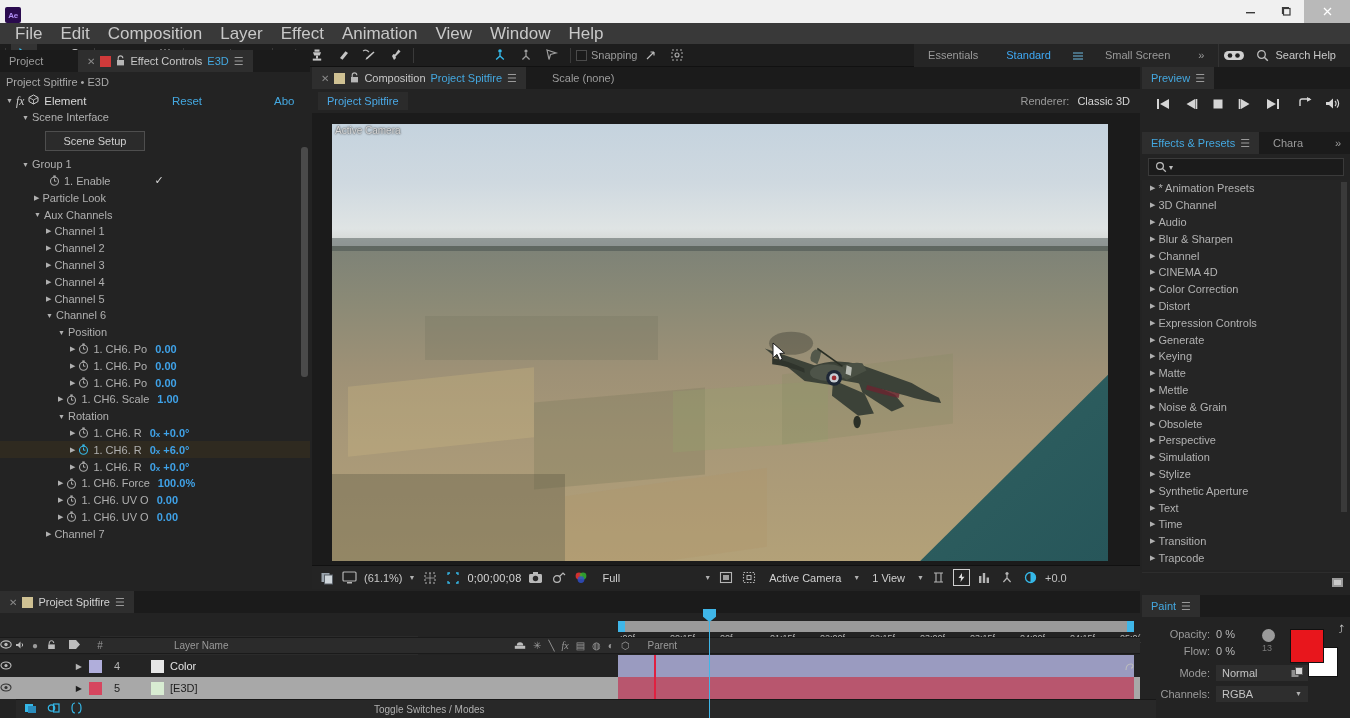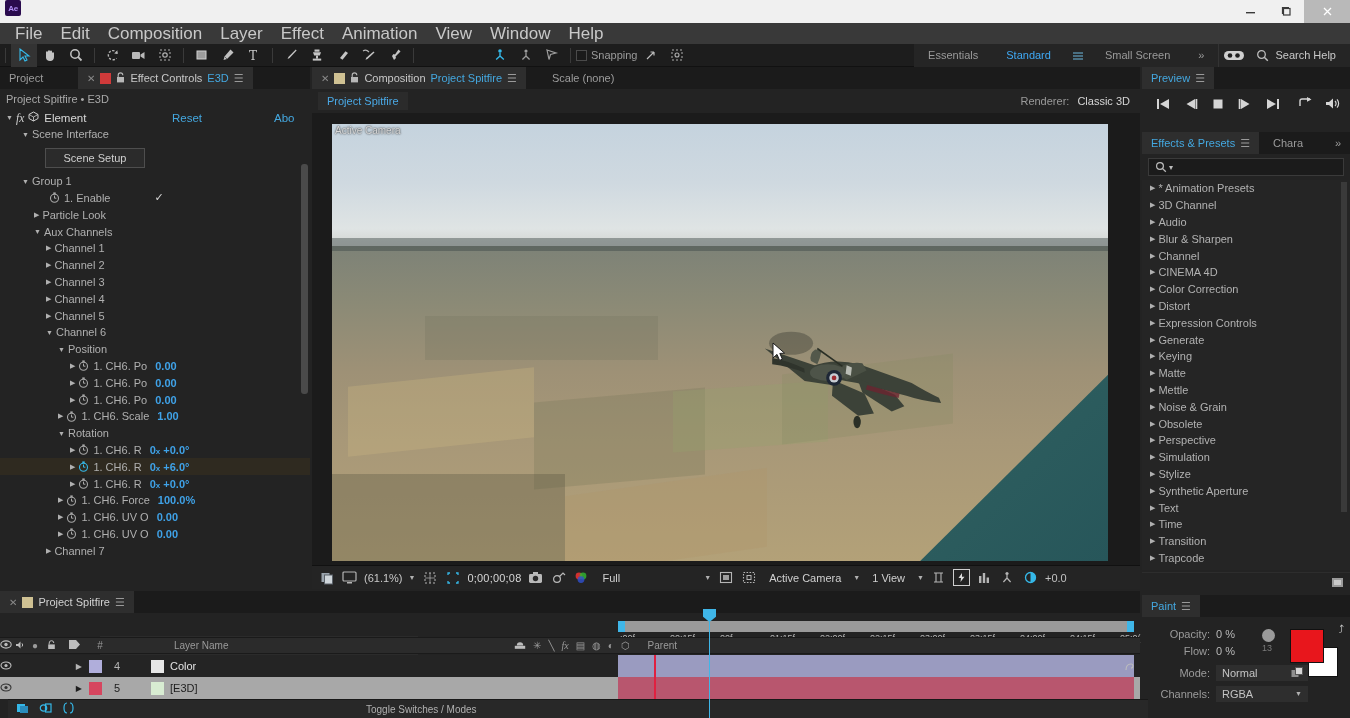--- a/index.html
+++ b/index.html
@@ -8,21 +8,21 @@
     width:1350px; height:718px; overflow:hidden;
     font-family:"Liberation Sans", sans-serif;
     font-size:11px; color:#b4b4b4;
     -webkit-font-smoothing:antialiased;
   }
   .app{ position:relative; width:1350px; height:718px; background:#232323; }
 
   
   .titlebar{
     position:absolute; left:0; top:0; width:1350px; height:23px;
-    background:#f0f0f0; display:flex; align-items:flex-start;
+    background:#f0f0f0; display:flex; align-items:flex-end;
   }
   .ae-logo{
     width:16px; height:16px; margin-left:5px; border-radius:2px;
     background:#2a0b4e; color:#b18ef5; font-size:8px; font-weight:bold;
     display:flex; align-items:center; justify-content:center; letter-spacing:-0.3px;
   }
   .title-text{
     flex:1; text-align:center; color:#1d1d1d; font-size:12px;
     white-space:nowrap; overflow:hidden;
     padding-right:90px;
@@ -65,21 +65,21 @@
   .ptab{
     display:flex; align-items:center; gap:5px; padding:0 9px;
     font-size:11px; color:#9c9c9c; background:#1b1b1b;
   }
   .ptab.active{ background:#2e2e2e; color:#c9c9c9; }
   .ptab .x{ font-size:10px; color:#8a8a8a; }
   .ptab .hamb{ font-size:11px; color:#9a9a9a; }
   .cyan{ color:#44a8e0; }
 
   
-  #effectControls{ left:0; top:67px; width:310px; height:522px; background:#232323; }
+  #effectControls{ left:0; top:50px; width:310px; height:522px; background:#232323; }
   .ec-sub{ height:20px; line-height:20px; padding-left:6px; font-size:11px; color:#a9a9a9; background:#232323; }
   .ec-body{ position:absolute; left:0; top:42px; width:310px; height:480px; overflow:hidden; background:#232323; }
   .row{ height:16.8px; display:flex; align-items:center; font-size:11px; color:#b0b0b0; white-space:nowrap; }
   .row.hl{ background:#2f2a20; }
   .tri{ font-size:7px; color:#b0b0b0; margin-right:3px; }
   .stopw{ width:11px; height:11px; margin-right:4px; flex:none; }
   .val{ color:#3fa2e8; margin-left:8px; font-weight:bold; font-size:11px; }
   .val .sub{ font-size:8px; vertical-align:baseline; }
   .ec-head{ height:17px; display:flex; align-items:center; font-size:11.5px; color:#d8d8d8; }
   .scenebtn{
@@ -155,21 +155,21 @@
     position:absolute; left:0; top:46px; width:1140px; height:17px;
     background:#2b2b2b; border-top:1px solid #1a1a1a; border-bottom:1px solid #1a1a1a;
     display:flex; align-items:center; font-size:10px; color:#9a9a9a;
   }
   .lrow{ position:absolute; left:0; width:1140px; height:22px; display:flex; align-items:center; font-size:11px; }
   .lrow.r1{ top:64px; background:#242424; }
   .lrow.r2{ top:86px; background:#a8a8a8; color:#1d1d1d; }
   .colorchip{ width:13px; height:13px; }
   .layername{ margin-left:6px; font-weight:normal; }
   .tl-foot{
-    position:absolute; left:8px; bottom:0; width:1140px; height:19px; background:#282828;
+    position:absolute; left:16px; bottom:0; width:1140px; height:19px; background:#282828;
     display:flex; align-items:center; gap:10px; padding-left:8px; font-size:10px; color:#b0b0b0;
     border-top:1px solid #181818;
   }
   .toggletxt{ position:absolute; left:358px; }
   .trackarea{ position:absolute; left:618px; top:64px; width:516px; height:48px; overflow:hidden; }
   .band{ position:absolute; left:0; height:22px; }
   .redmark{ position:absolute; width:2px; height:22px; background:#e02040; }
   .scrollstrip{ position:absolute; left:618px; bottom:2px; width:516px; height:14px; display:flex; align-items:center; gap:18px; padding-left:14px; }
 
   .sky{ position:absolute; left:0; top:0; width:100%; height:30%;

